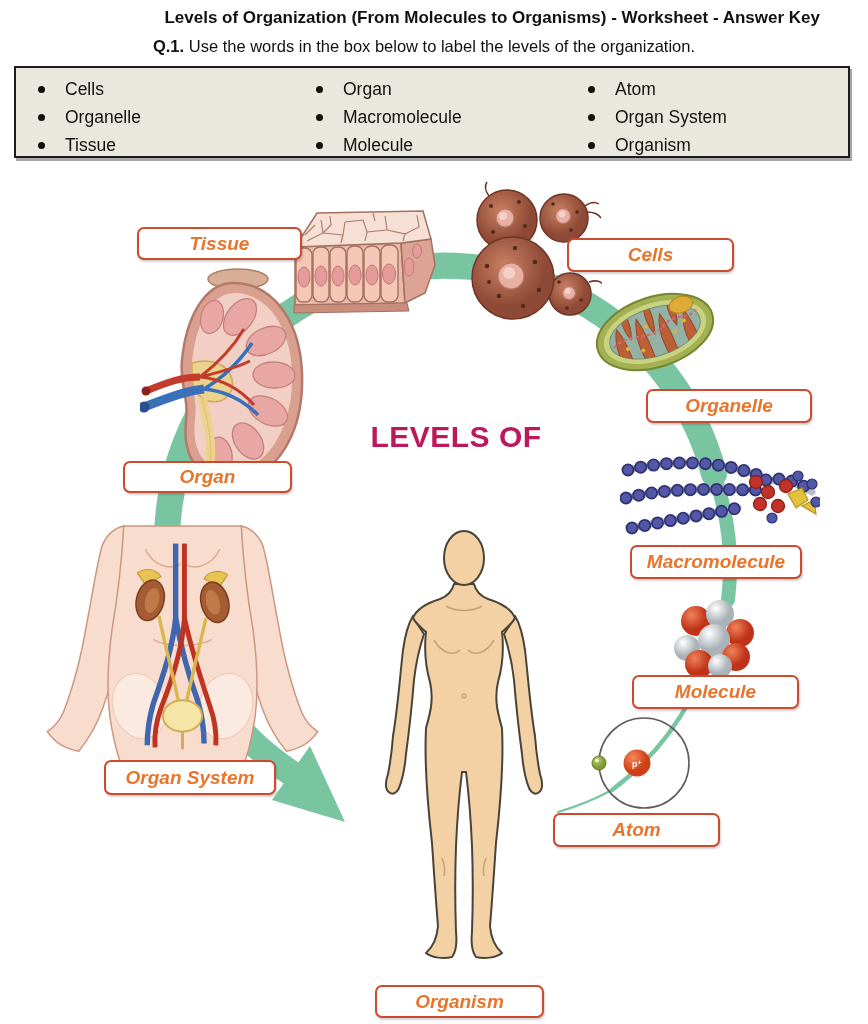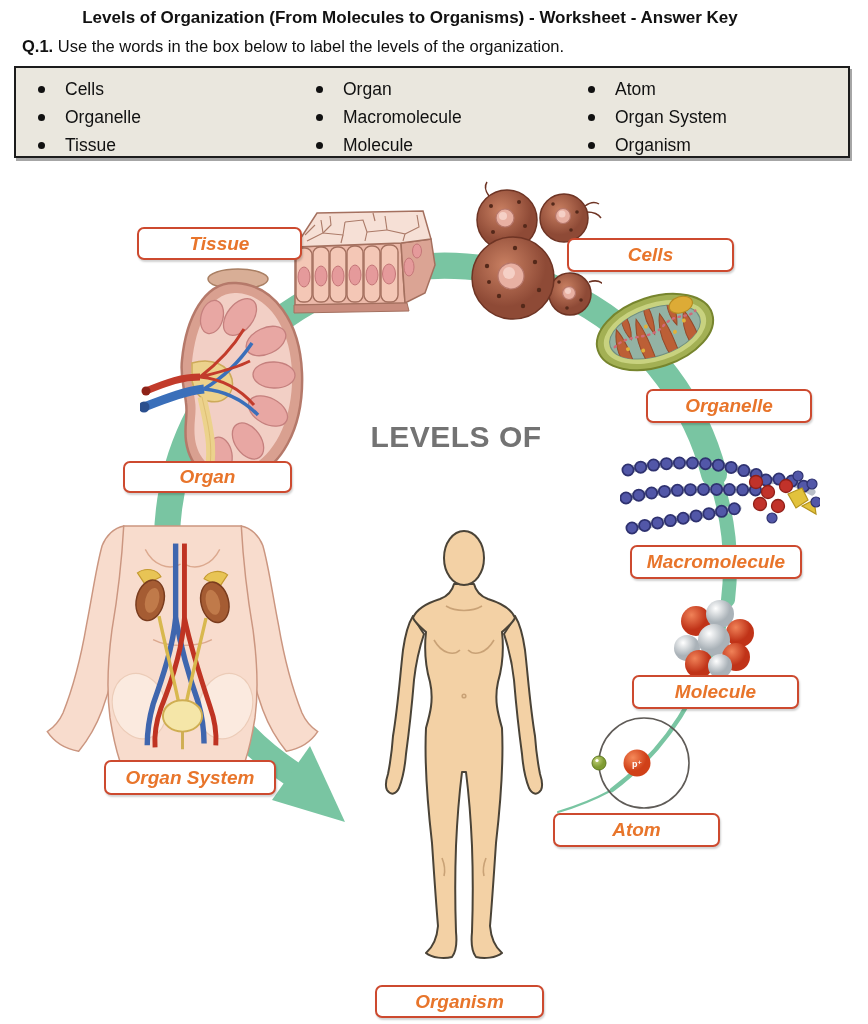--- a/index.html
+++ b/index.html
@@ -1,32 +1,32 @@
 <!DOCTYPE html>
 <html><head>
 <meta charset="utf-8">
 <style>
   html,body{margin:0;padding:0;background:#fff;}
   #page{position:relative;width:868px;height:1024px;background:#ffffff;overflow:hidden;
         font-family:"Liberation Sans","DejaVu Sans",sans-serif;}
-  .doc-title{position:absolute;top:8px;left:0;width:820px;text-align:center;
+  .doc-title{position:absolute;top:8px;left:0;width:820px;text-align:right;
         font-size:17px;font-weight:bold;color:#111;}
-  .question-line{position:absolute;top:37px;left:22px;width:840px;font-size:16.5px;color:#111;}
+  .question-line{position:absolute;top:37px;left:4px;width:840px;font-size:16.5px;color:#111;text-align:center;}
   .qnum{font-weight:bold;}
   .word-bank{position:absolute;left:14px;top:66px;width:836px;height:92px;
         background:#eae7de;border:2px solid #1c1c1c;box-shadow:2px 3px 0 rgba(0,0,0,.35);
         display:grid;grid-template-columns:278px 272px auto;padding-top:7px;box-sizing:border-box;}
   .wb-col{display:flex;flex-direction:column;}
   .wb-item{display:flex;align-items:center;height:28px;font-size:17.5px;color:#111;}
   .bullet{width:7px;height:7px;border-radius:50%;background:#111;margin:0 20px 0 22px;flex:0 0 auto;}
   .lvl-label{position:absolute;background:#fff;border:2px solid #cd4a2f;border-radius:7px;
         box-shadow:1px 2px 2px rgba(0,0,0,.18);display:flex;align-items:center;justify-content:center;}
   .lvl-label span{font-size:19px;font-style:italic;font-weight:bold;color:#e8752b;white-space:nowrap;}
   .center-title{position:absolute;left:326px;top:420px;width:260px;text-align:center;
-        font-size:30px;line-height:34px;font-weight:bold;color:#737373;letter-spacing:.5px;}
+        font-size:30px;line-height:34px;font-weight:bold;color:#be185d;letter-spacing:.5px;}
   .abs{position:absolute;}
 </style>
 </head>
 <body>
 
 <div id="page">
 
   <div class="doc-title">Levels of Organization (From Molecules to Organisms) - Worksheet - Answer Key</div>
 
   <div class="question-line"><span class="qnum">Q.1.</span><span> Use the words in the box below to label the levels of the organization.</span></div>

